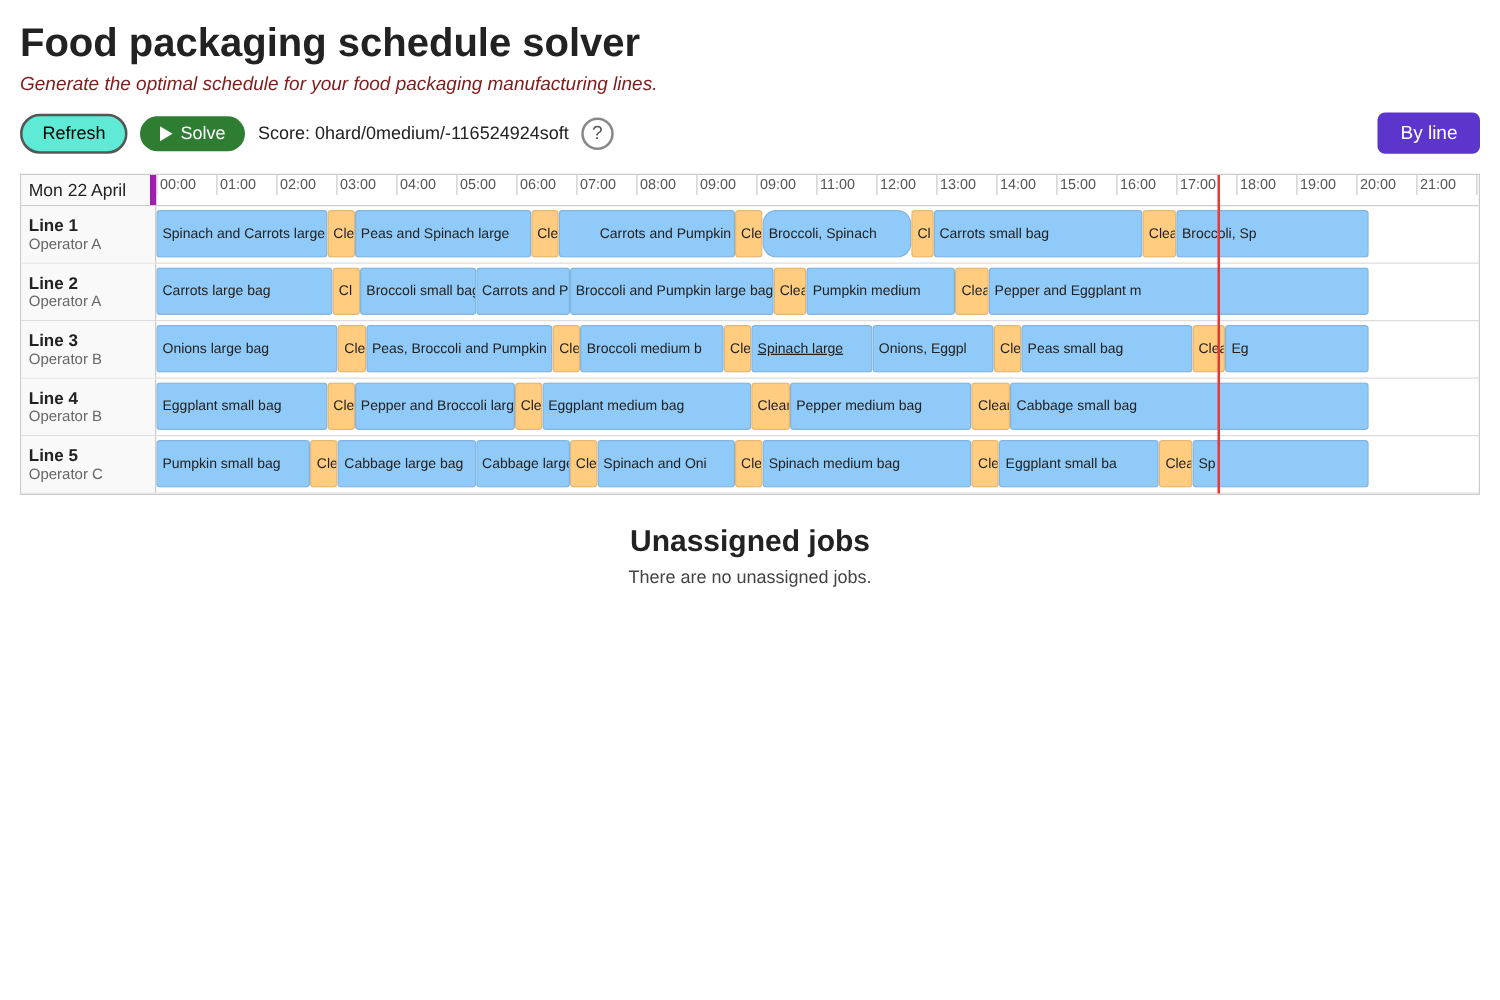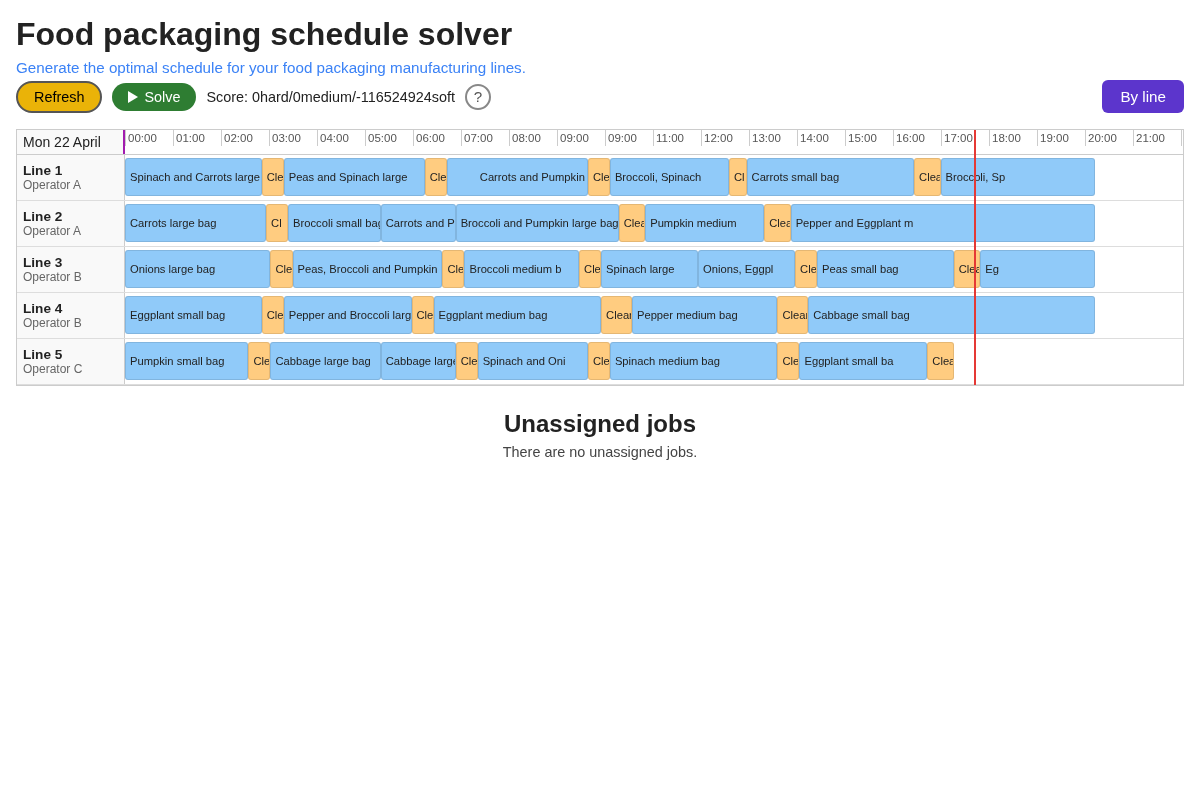--- a/index.html
+++ b/index.html
@@ -1,22 +1,22 @@
 <!DOCTYPE html>
 <html><head>
   <meta charset="utf-8">
   <style>
     * { box-sizing: border-box; margin: 0; padding: 0; }
     body { font-family: Arial, sans-serif; background: #fff; color: #222; font-size: 14px; }
     .page { padding: 16px; }
     h1 { font-size: 2rem; font-weight: bold; margin-bottom: 6px; }
-    .subtitle { font-size: 0.95rem; color: #3b82f6; margin-bottom: 4px; }
+    .subtitle { font-size: 0.95rem; color: #7f1d1d; margin-bottom: 14px; font-style: italic; }
     .toolbar { display: flex; align-items: center; gap: 10px; margin-bottom: 16px; }
     .btn-refresh {
-      background: #eab308;
+      background: #5eead4;
       border: 2px solid #555;
       border-radius: 20px;
       padding: 6px 16px;
       font-size: 0.9rem;
       cursor: pointer;
       font-weight: 500;
     }
     .btn-solve {
       background: #2e7d32;
       border: none;
@@ -69,21 +69,21 @@
       margin-bottom: 24px;
     }
     .gantt-header-row {
       display: flex;
       border-bottom: 1px solid #ccc;
     }
     .gantt-label-col {
       min-width: 108px;
       width: 108px;
       flex-shrink: 0;
-      border-right: 2px solid #a21caf;
+      border-right: 5px solid #a21caf;
       padding: 4px 6px;
       background: #f9f9f9;
     }
     .gantt-timeline-header {
       flex: 1;
       overflow: hidden;
     }
     .time-cells {
       display: flex;
     }
@@ -216,21 +216,21 @@
               <span class="line-name">Line 1</span>
               <span class="operator">Operator A</span>
             </div>
             <div class="row-timeline" style="position: relative; height: 44px;">
               <div class="job-bar job-blue" style="left: 0%; width: 12.9167%;">Spinach and Carrots large bag</div>
               <div class="job-bar job-orange" style="left: 12.9167%; width: 2.08333%;">Cle</div>
               <div class="job-bar job-blue" style="left: 15%; width: 13.3333%;">Peas and Spinach large</div>
               <div class="job-bar job-orange" style="left: 28.3333%; width: 2.08333%;">Cle</div>
               <div class="job-bar job-blue" style="left: 30.4167%; width: 13.3333%; padding-left: 32px;">Carrots and Pumpkin large</div>
               <div class="job-bar job-orange" style="left: 43.75%; width: 2.08333%;">Cle</div>
-              <div class="job-bar job-blue" style="left: 45.8333%; width: 11.25%;">Broccoli, Spinach</div>
+              <div class="job-bar job-blue" style="left: 45.8333%; width: 11.25%; border-radius: 11px;">Broccoli, Spinach</div>
               <div class="job-bar job-orange" style="left: 57.0833%; width: 1.66667%;">Cl</div>
               <div class="job-bar job-blue" style="left: 58.75%; width: 15.8333%;">Carrots small bag</div>
               <div class="job-bar job-orange" style="left: 74.5833%; width: 2.5%;">Clear</div>
               <div class="job-bar job-blue" style="left: 77.0833%; width: 14.5833%;">Broccoli, Sp</div>
             </div>
           </div>
           <div class="gantt-row">
             <div class="row-label">
               <span class="line-name">Line 2</span>
               <span class="operator">Operator A</span>
@@ -252,21 +252,21 @@
               <span class="line-name">Line 3</span>
               <span class="operator">Operator B</span>
             </div>
             <div class="row-timeline" style="position: relative; height: 44px;">
               <div class="job-bar job-blue" style="left: 0%; width: 13.75%;">Onions large bag</div>
               <div class="job-bar job-orange" style="left: 13.75%; width: 2.08333%;">Cle</div>
               <div class="job-bar job-blue" style="left: 15.8333%; width: 14.1667%;">Peas, Broccoli and Pumpkin me</div>
               <div class="job-bar job-orange" style="left: 30%; width: 2.08333%;">Cle</div>
               <div class="job-bar job-blue" style="left: 32.0833%; width: 10.8333%;">Broccoli medium b</div>
               <div class="job-bar job-orange" style="left: 42.9167%; width: 2.08333%;">Cle</div>
-              <div class="job-bar job-blue" style="left: 45%; width: 9.16667%;">Spinach large</div>
+              <div class="job-bar job-blue" style="left: 45%; width: 9.16667%; text-decoration: underline;">Spinach large</div>
               <div class="job-bar job-blue" style="left: 54.1667%; width: 9.16667%; text-align: right;">Onions, Eggpl</div>
               <div class="job-bar job-orange" style="left: 63.3333%; width: 2.08333%;">Clea</div>
               <div class="job-bar job-blue" style="left: 65.4167%; width: 12.9167%;">Peas small bag</div>
               <div class="job-bar job-orange" style="left: 78.3333%; width: 2.5%;">Clear</div>
               <div class="job-bar job-blue" style="left: 80.8333%; width: 10.8333%;">Eg</div>
             </div>
           </div>
           <div class="gantt-row">
             <div class="row-label">
               <span class="line-name">Line 4</span>
@@ -294,20 +294,21 @@
               <div class="job-bar job-orange" style="left: 11.6667%; width: 2.08333%;">Cle</div>
               <div class="job-bar job-blue" style="left: 13.75%; width: 10.4167%;">Cabbage large bag</div>
               <div class="job-bar job-blue" style="left: 24.1667%; width: 7.08333%;">Cabbage large b</div>
               <div class="job-bar job-orange" style="left: 31.25%; width: 2.08333%;">Clea</div>
               <div class="job-bar job-blue" style="left: 33.3333%; width: 10.4167%;">Spinach and Oni</div>
               <div class="job-bar job-orange" style="left: 43.75%; width: 2.08333%;">Clea</div>
               <div class="job-bar job-blue" style="left: 45.8333%; width: 15.8333%;">Spinach medium bag</div>
               <div class="job-bar job-orange" style="left: 61.6667%; width: 2.08333%;">Cle</div>
               <div class="job-bar job-blue" style="left: 63.75%; width: 12.0833%;">Eggplant small ba</div>
               <div class="job-bar job-orange" style="left: 75.8333%; width: 2.5%;">Clea</div>
+              <div class="job-bar job-blue" style="left: 78.3333%; width: 13.3333%;">Sp</div>
             </div>
           </div>
         </div>
     <div style="position: absolute; inset: 0px 0px 0px 108px; pointer-events: none; z-index: 5;">
           <div class="current-time-line" style="left: 80.2083%; position: absolute; top: 0px; bottom: 0px; width: 2px; background: rgb(229, 57, 53);"></div>
         </div>
       </div>
   </div>
 
   <div class="unassigned-section">

